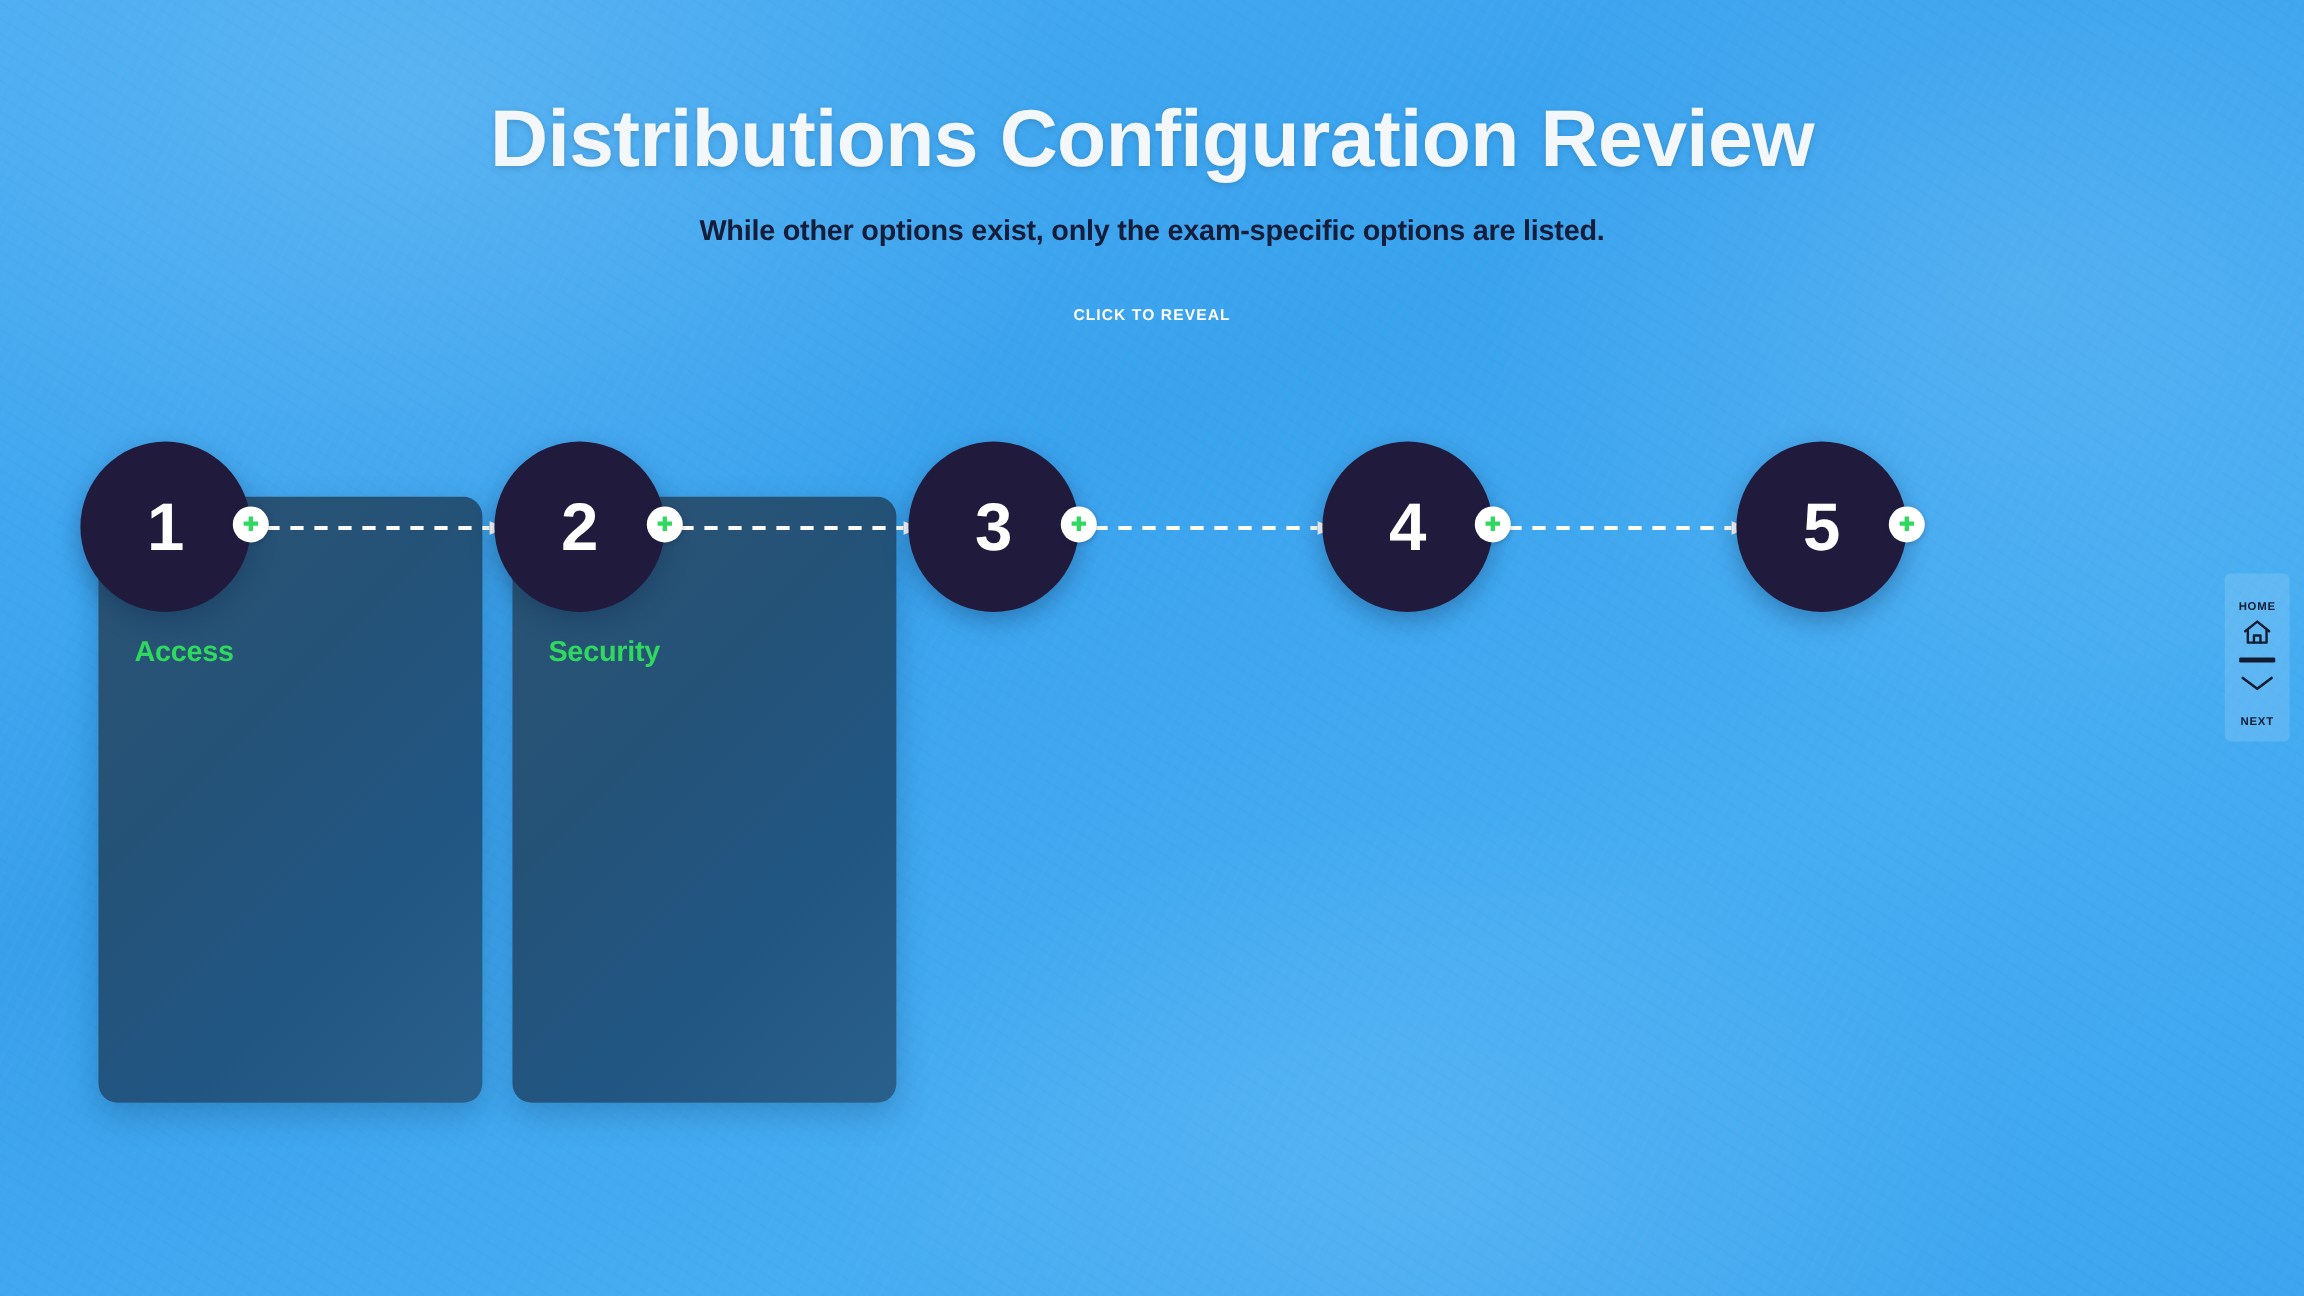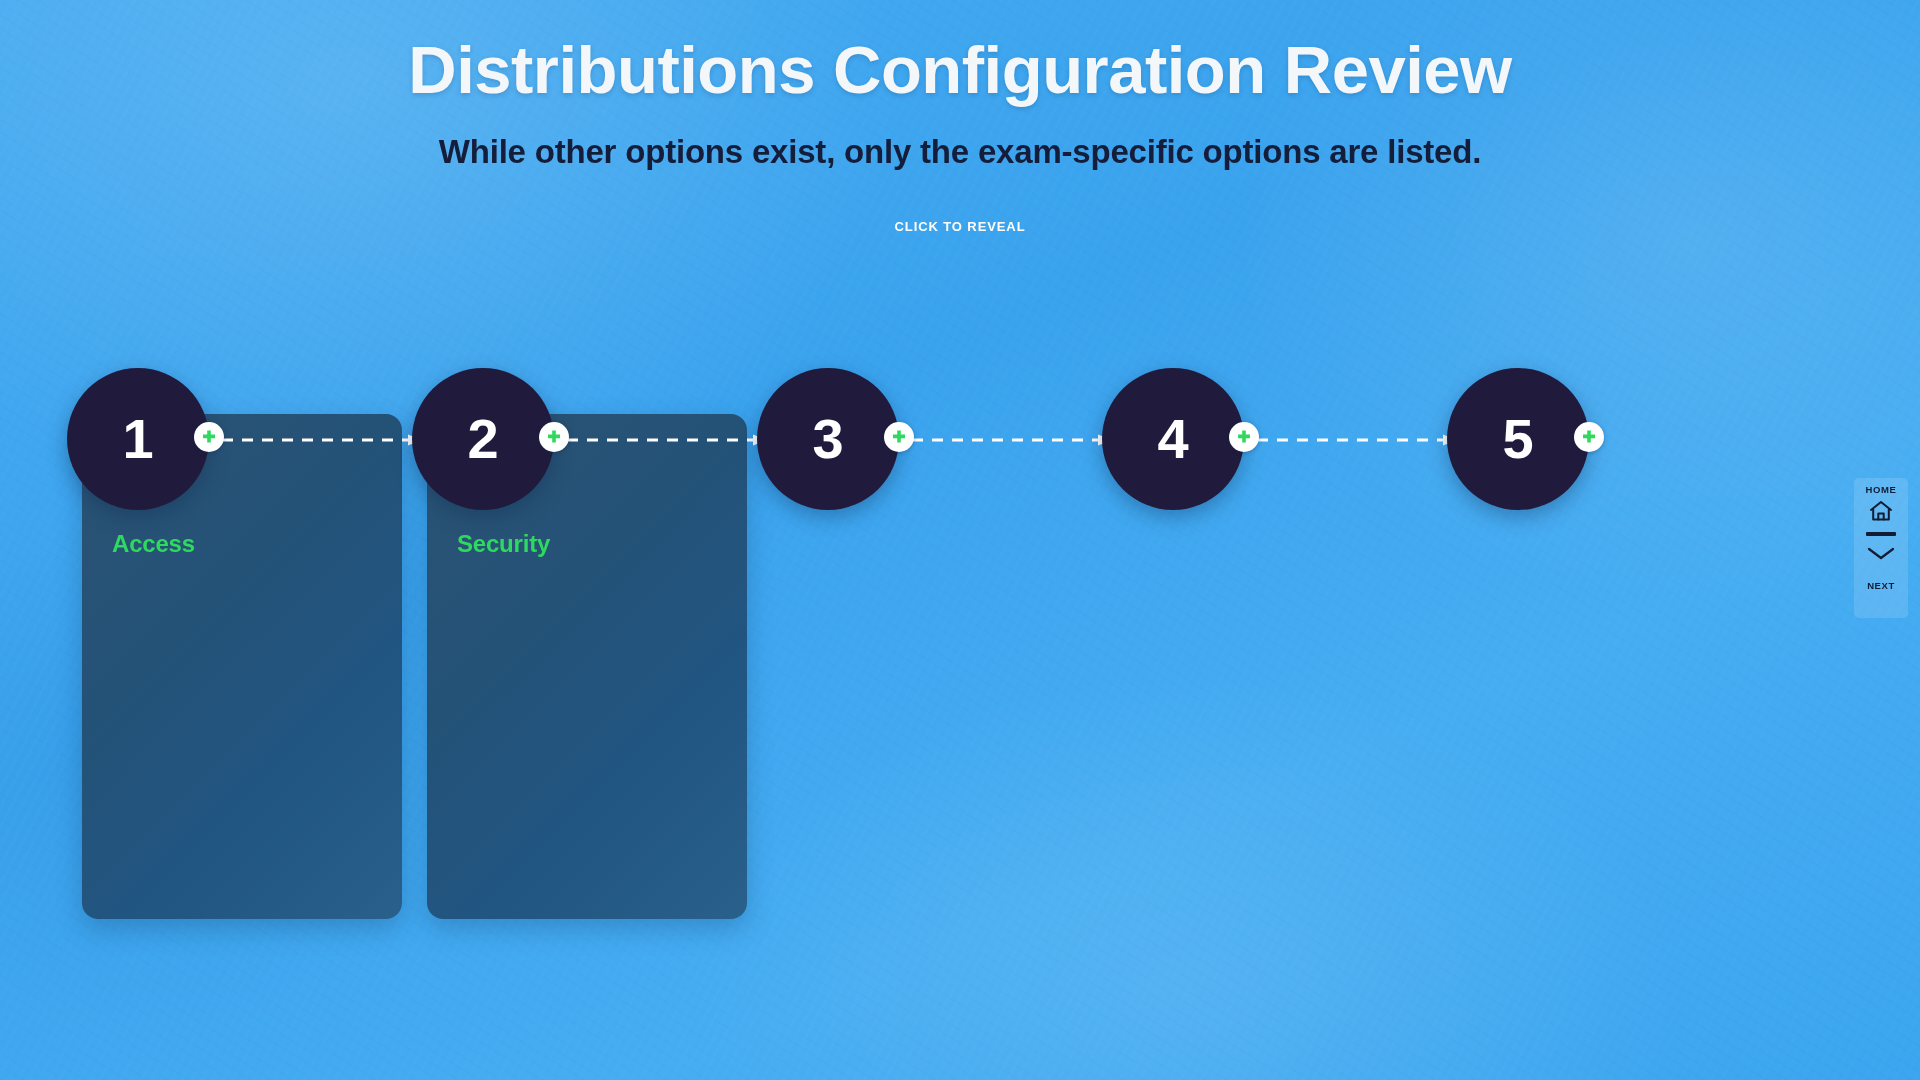--- a/index.html
+++ b/index.html
@@ -25,31 +25,31 @@
     pointer-events:none;
     opacity:0.35;
     background-image:
       repeating-linear-gradient(118deg, rgba(255,255,255,0.035) 0px, rgba(255,255,255,0.035) 3px, rgba(0,0,0,0) 3px, rgba(0,0,0,0) 9px),
       repeating-linear-gradient(32deg,  rgba(0,0,0,0.022) 0px, rgba(0,0,0,0.022) 2px, rgba(0,0,0,0) 2px, rgba(0,0,0,0) 11px);
   }
 
   
   .header { position:absolute; left:0; right:0; top:0; text-align:center; }
   .page-title {
-    margin-top:36px;
+    margin-top:82px;
     font-size:67px;
     line-height:1.0;
     font-weight:bold;
     color:#f4f7fa;
     letter-spacing:-0.5px;
     text-shadow:0 2px 5px rgba(20,70,120,0.25);
   }
   .page-subtitle {
     margin-top:30px;
-    font-size:33px;
+    font-size:24px;
     font-weight:bold;
     color:#141d3a;
     letter-spacing:-0.2px;
   }
   .reveal-hint {
     margin-top:48px;
     font-size:13px;
     font-weight:bold;
     color:#ffffff;
     letter-spacing:0.9px;
@@ -135,21 +135,21 @@
     position:absolute;
     right:12px;
     top:478px;
     width:54px;
     height:140px;
     border-radius:5px;
     background:rgba(255,255,255,0.13);
     display:flex;
     flex-direction:column;
     align-items:center;
-    padding-top:7px;
+    padding-top:23px;
     gap:0;
   }
   .nav-label {
     font-size:9.5px;
     font-weight:bold;
     color:#121c33;
     letter-spacing:0.6px;
     line-height:1;
   }
   .nav-icon { margin-top:4px; }

